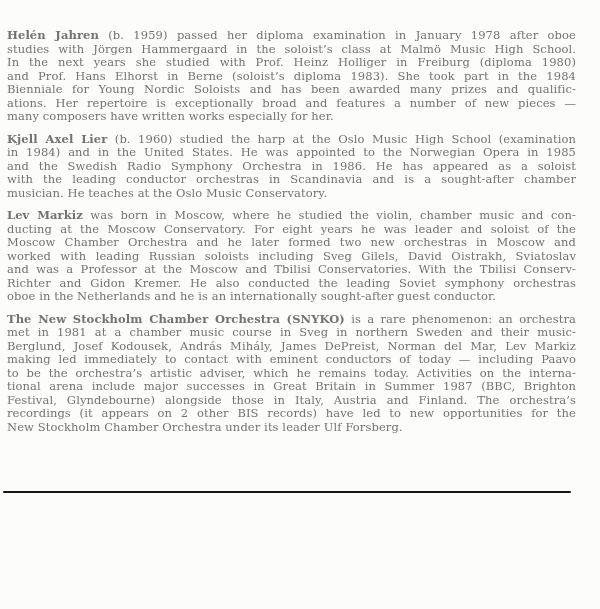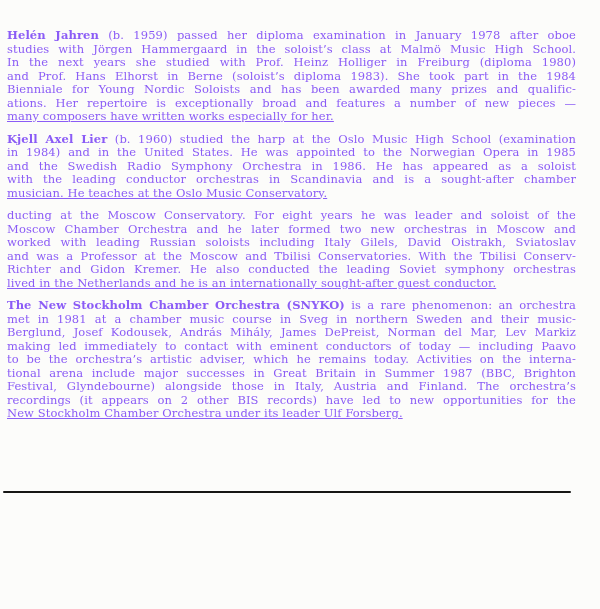--- a/index.html
+++ b/index.html
@@ -10,21 +10,21 @@
     width: 600px;
     height: 609px;
     overflow: hidden;
   }
   .page {
     position: relative;
     width: 600px;
     height: 609px;
     background: #fcfcfa;
     font-family: "DejaVu Serif", "Liberation Serif", serif;
-    color: #8b5cf6;
+    color: #737373;
   }
   .text-block {
     position: absolute;
     left: 7px;
     top: 29px;
     width: 569px;
     font-size: 11.5px;
     line-height: 13.5px;
     letter-spacing: 0.1px;
   }
@@ -34,21 +34,20 @@
   .line {
     text-align: justify;
     text-align-last: justify;
     -moz-text-align-last: justify;
     height: 13.5px;
     overflow: hidden;
     white-space: normal;
   }
   .line.last {
     text-align-last: left;
-    text-decoration: underline;
     -moz-text-align-last: left;
   }
   .lead {
     font-weight: bold;
   }
   .rule {
     position: absolute;
     left: 3px;
     top: 491px;
     width: 568px;
@@ -72,26 +71,27 @@
         <div class="line last">many composers have written works especially for her.</div>
       </div>
       <div class="paragraph">
         <div class="line"><span class="lead">Kjell Axel Lier</span> (b. 1960) studied the harp at the Oslo Music High School (examination</div>
         <div class="line">in 1984) and in the United States. He was appointed to the Norwegian Opera in 1985</div>
         <div class="line">and the Swedish Radio Symphony Orchestra in 1986. He has appeared as a soloist</div>
         <div class="line">with the leading conductor orchestras in Scandinavia and is a sought-after chamber</div>
         <div class="line last">musician. He teaches at the Oslo Music Conservatory.</div>
       </div>
       <div class="paragraph">
+        <div class="line"><span class="lead">Lev Markiz</span> was born in Moscow, where he studied the violin, chamber music and con-</div>
         <div class="line">ducting at the Moscow Conservatory. For eight years he was leader and soloist of the</div>
         <div class="line">Moscow Chamber Orchestra and he later formed two new orchestras in Moscow and</div>
-        <div class="line">worked with leading Russian soloists including Italy Gilels, David Oistrakh, Sviatoslav</div>
+        <div class="line">worked with leading Russian soloists including Sveg Gilels, David Oistrakh, Sviatoslav</div>
         <div class="line">and was a Professor at the Moscow and Tbilisi Conservatories. With the Tbilisi Conserv-</div>
         <div class="line">Richter and Gidon Kremer. He also conducted the leading Soviet symphony orchestras</div>
-        <div class="line last">lived in the Netherlands and he is an internationally sought-after guest conductor.</div>
+        <div class="line last">oboe in the Netherlands and he is an internationally sought-after guest conductor.</div>
       </div>
       <div class="paragraph">
         <div class="line"><span class="lead">The New Stockholm Chamber Orchestra (SNYKO)</span> is a rare phenomenon: an orchestra</div>
         <div class="line">met in 1981 at a chamber music course in Sveg in northern Sweden and their music-</div>
         <div class="line">Berglund, Josef Kodousek, András Mihály, James DePreist, Norman del Mar, Lev Markiz</div>
         <div class="line">making led immediately to contact with eminent conductors of today — including Paavo</div>
         <div class="line">to be the orchestra’s artistic adviser, which he remains today. Activities on the interna-</div>
         <div class="line">tional arena include major successes in Great Britain in Summer 1987 (BBC, Brighton</div>
         <div class="line">Festival, Glyndebourne) alongside those in Italy, Austria and Finland. The orchestra’s</div>
         <div class="line">recordings (it appears on 2 other BIS records) have led to new opportunities for the</div>

